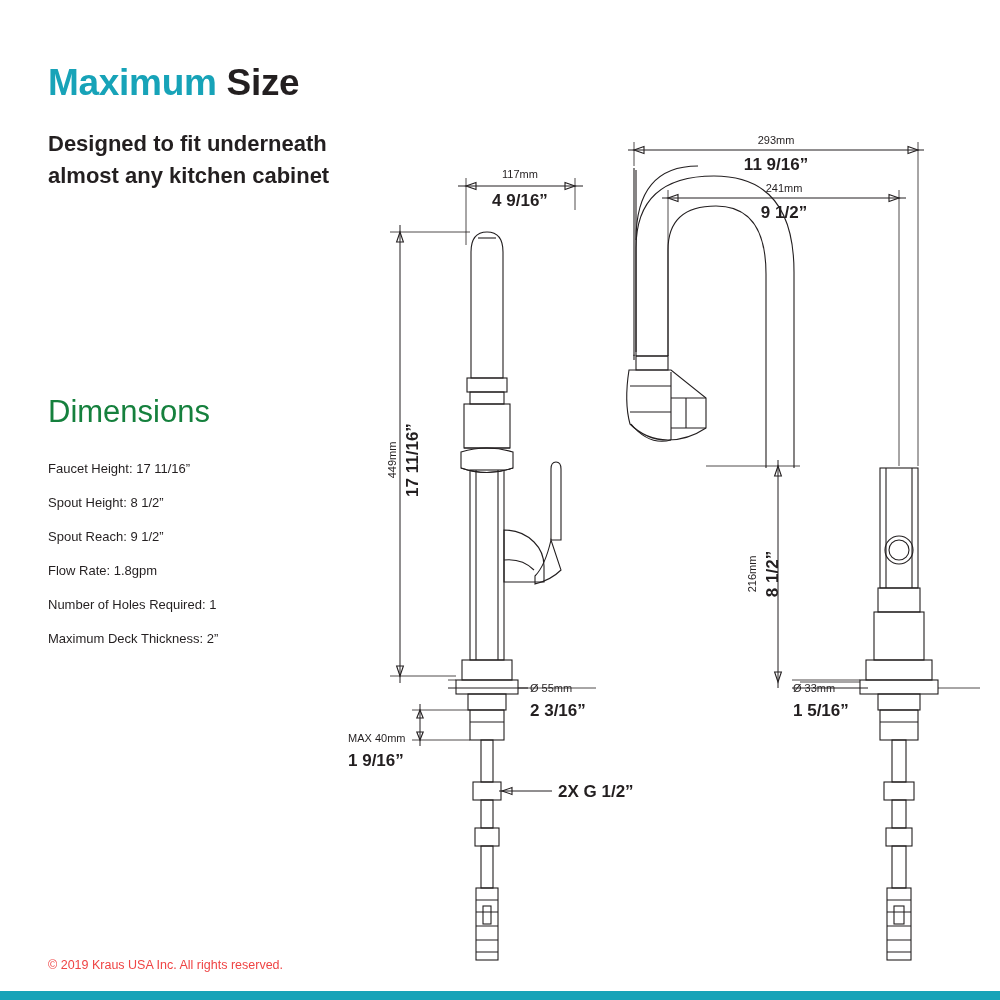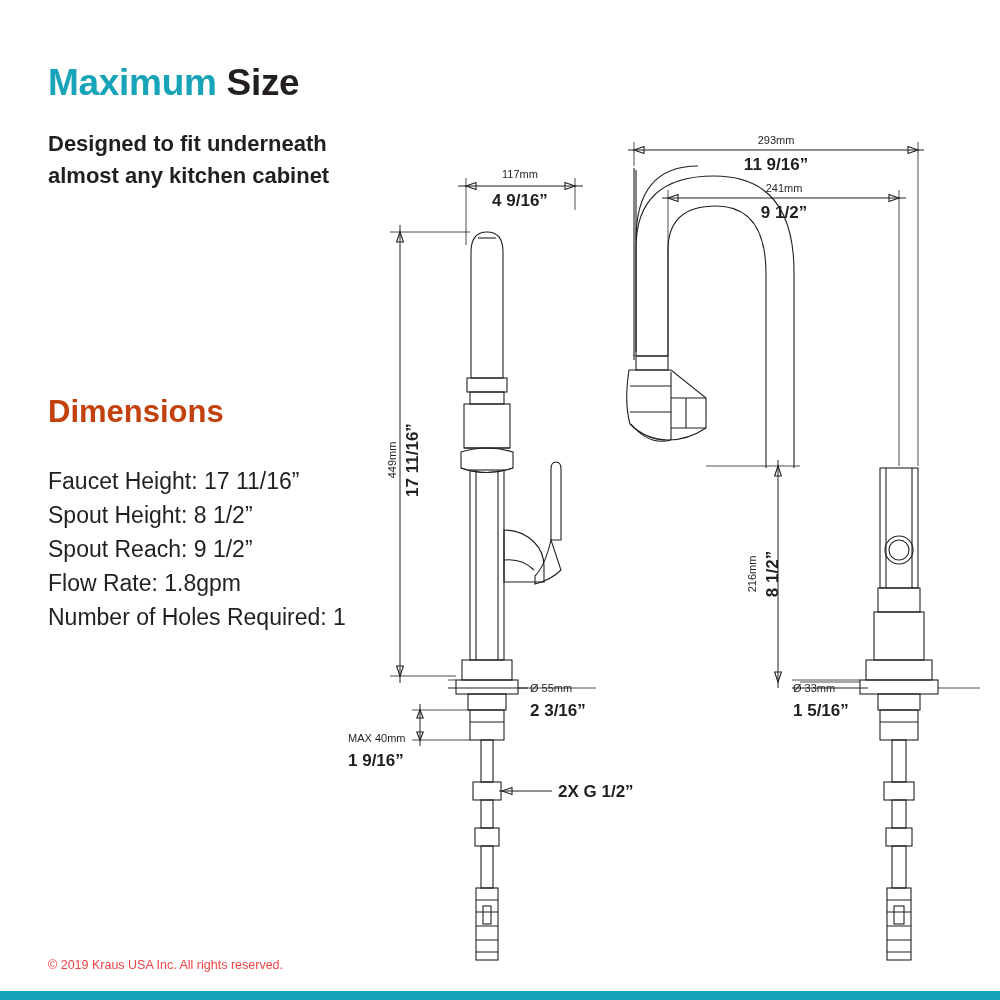--- a/index.html
+++ b/index.html
@@ -22,25 +22,25 @@
   .title .accent{color:#17a3b8;font-weight:700;}
   .title .rest{color:#231f20;font-weight:700;text-align:center;}
 
   .subtitle{
     position:absolute;left:48px;top:128px;width:290px;
     font-size:22px;line-height:32px;color:#231f20;font-weight:700;
   }
 
   .dim-head{
     position:absolute;left:48px;top:394px;
-    font-size:31px;font-weight:700;color:#c2410c;
+    font-size:31px;font-weight:400;color:#15803d;
   }
   .dim-list{
-    position:absolute;left:48px;top:464px;width:330px;
-    font-size:23px;line-height:34px;color:#231f20;
+    position:absolute;left:48px;top:452px;width:330px;
+    font-size:13px;line-height:34px;color:#231f20;
   }
   .dim-list div{white-space:nowrap;}
 
   .footer{
     position:absolute;left:48px;top:958px;
     font-size:12.5px;color:#ef4444;
   }
   .bottom-bar{
     position:absolute;left:0;right:0;bottom:0;height:9px;background:#17a3b8;
   }
@@ -79,20 +79,21 @@
   <div class="subtitle">Designed to fit underneath almost any kitchen cabinet</div>
 
 
   <div class="dim-head">Dimensions</div>
   <div class="dim-list">
     <div>Faucet Height: 17 11/16”</div>
     <div>Spout Height: 8 1/2”</div>
     <div>Spout Reach: 9 1/2”</div>
     <div>Flow Rate: 1.8gpm</div>
     <div>Number of Holes Required: 1</div>
+    <div>Maximum Deck Thickness: 2”</div>
   </div>
 
   <div class="footer">© 2019 Kraus USA Inc. All rights reserved.</div>
   <div class="bottom-bar"></div>
 
   <svg class="draw" viewBox="0 0 1000 1000">
 
     <g class="ln thin">
 
       <path d="M471 252 q0 -20 16 -20 q16 0 16 20 L503 378 L471 378 Z"></path>

